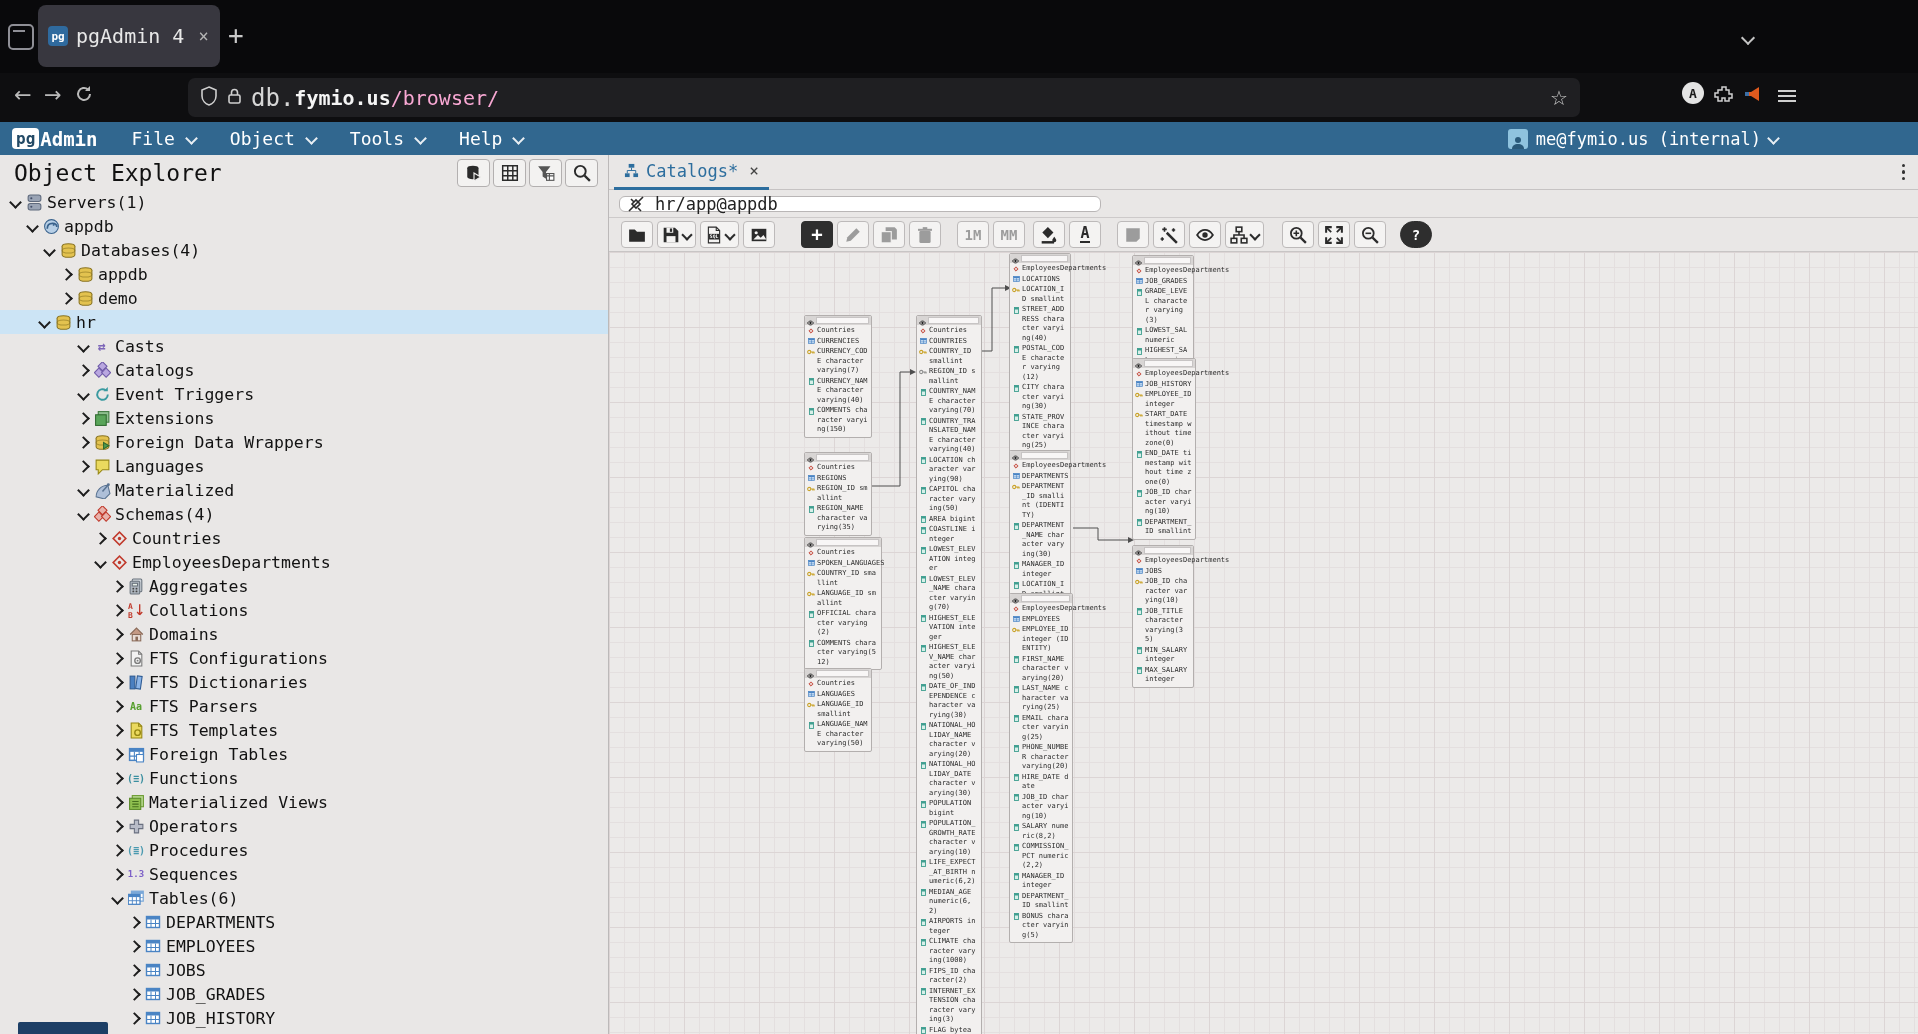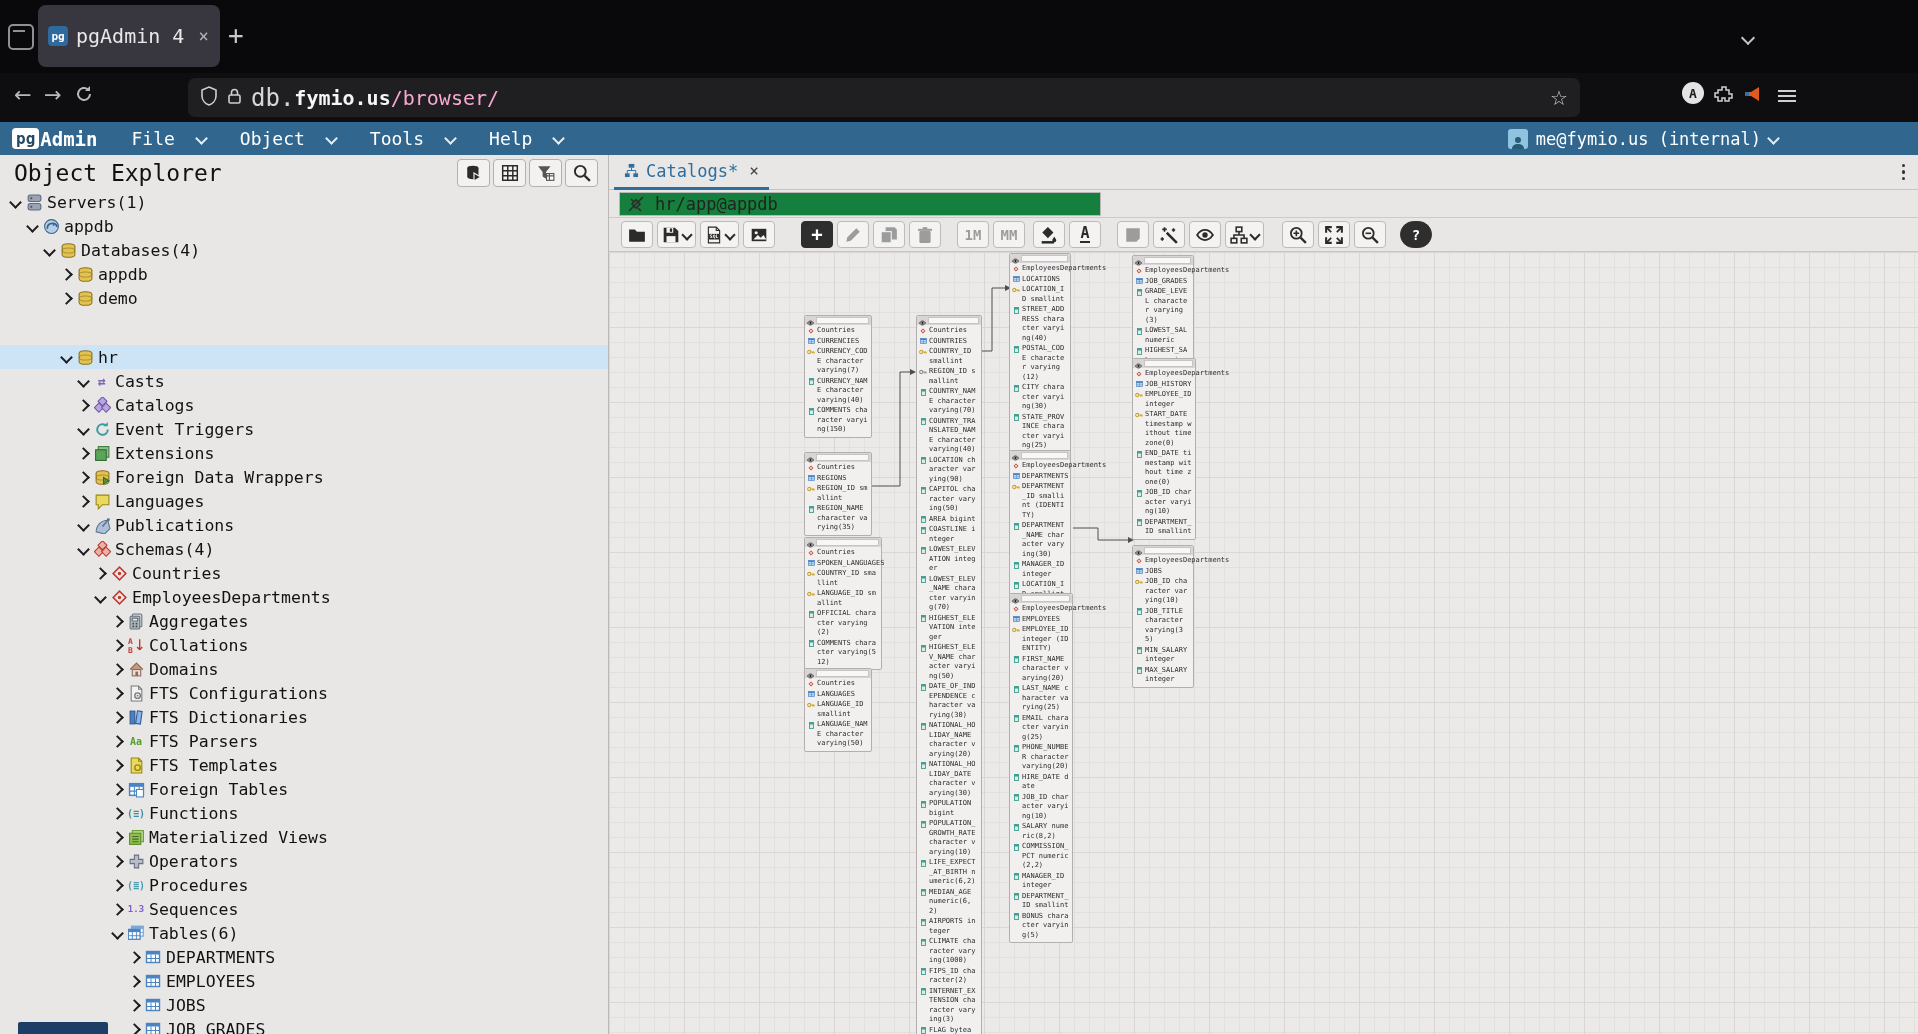--- a/index.html
+++ b/index.html
@@ -35,21 +35,21 @@
   #star{margin-left:auto;color:#c9c9c9;font-size:20px;font-family:"DejaVu Sans",sans-serif;}
   .chromeicon{top:11px;}
 
   
   #menubar{left:0;top:122px;width:1918px;height:33px;background:#31678f;display:flex;
         align-items:center;color:#fff;}
   #pglogo{margin-left:12px;display:flex;align-items:center;}
   #pglogo .badge{background:#fff;color:#234a66;font-weight:bold;font-size:16px;border-radius:4px;
         padding:1px 4px;}
   #pglogo .admin{color:#fff;font-weight:bold;font-size:19px;margin-left:1px;}
-  .menuitem{margin-left:34px;font-size:18px;display:flex;align-items:center;gap:22px;}
+  .menuitem{margin-left:34px;font-size:18px;display:flex;align-items:center;gap:12px;}
   .menuitem .chev{border-color:#e8eef3;width:7px;height:7px;}
   #usermenu{margin-left:auto;margin-right:140px;display:flex;align-items:center;gap:8px;font-size:17px;}
   #usermenu .chev{border-color:#e8eef3;width:7px;height:7px;}
   #usericon{width:20px;height:20px;background:#8fc3de;border-radius:3px;display:flex;
         align-items:flex-end;justify-content:center;overflow:hidden;}
 
   
   #content{left:0;top:155px;width:1918px;height:879px;background:#e9e7e6;}
   #leftpanel{left:0;top:0;width:608px;height:879px;}
   #lefthdr{left:0;top:0;width:608px;height:35px;display:flex;align-items:center;}
@@ -72,22 +72,22 @@
         display:flex;align-items:center;}
   #erdtab{margin-left:5px;height:35px;display:flex;align-items:center;gap:7px;padding:0 10px;
         border-bottom:3px solid #2d6e9e;box-sizing:border-box;}
   #erdtab .lbl{color:#2d6e9e;font-size:17px;}
   #erdtab .cls{color:#444;font-size:16px;margin-left:4px;}
   #kebab{margin-left:auto;margin-right:14px;display:flex;flex-direction:column;gap:3px;}
   #kebab i{width:3.5px;height:3.5px;border-radius:50%;background:#333;}
 
   #connrow{left:0;top:35px;width:1310px;height:28px;border-bottom:1px solid #cdcaca;box-sizing:border-box;
         display:flex;align-items:center;}
-  #connbox{margin-left:10px;width:482px;height:24px;background:#15803d;border:1px solid #b9b6b6;
-        border-radius:1px;display:flex;align-items:center;gap:10px;padding:0 7px;box-sizing:border-box;}
+  #connbox{margin-left:10px;width:482px;height:16px;background:#ffffff;border:1px solid #b9b6b6;
+        border-radius:6px;display:flex;align-items:center;gap:10px;padding:0 7px;box-sizing:border-box;}
   #connbox .txt{font-size:17px;color:#222;}
 
   #erdtoolbar{left:0;top:63px;width:1310px;height:34px;border-bottom:1px solid #c8c5c5;
         box-sizing:border-box;display:flex;align-items:center;}
   .tbgroup{display:flex;gap:4px;}
   .tbbtn{height:27px;min-width:32px;border:1px solid #bdbaba;border-radius:4px;background:#f4f3f2;
         display:flex;align-items:center;justify-content:center;padding:0 4px;box-sizing:border-box;gap:3px;}
   .tbbtn.dark{background:#2e2e2e;border-color:#2e2e2e;color:#fff;font-size:19px;font-weight:bold;}
   .tbbtn.darkround{background:#2e2e2e;border-color:#2e2e2e;color:#fff;border-radius:14px;
         font-size:16px;font-weight:bold;}
@@ -303,21 +303,21 @@
           </span>
           <span class="icon">
             <svg width="17" height="17" viewBox="0 0 16 16">
               <ellipse cx="8" cy="4" rx="6" ry="2.4" fill="#e3c24f" stroke="#8a7420"></ellipse>
               <path d="M2 4v8c0 1.3 2.7 2.4 6 2.4s6-1.1 6-2.4V4" fill="#e3c24f" stroke="#8a7420"></path>
               <ellipse cx="8" cy="8" rx="6" ry="2.4" fill="none" stroke="#8a7420" opacity=".6"></ellipse>
             </svg>
           </span>
           <span class="lbl">demo</span>
         </div>
-        <div class="trow selected" style="padding-left: 57px; margin-top: 35px;">
+        <div class="trow selected" style="padding-left: 35px;">
           <span class="chevbox">
             <span class="chev down"></span>
           </span>
           <span class="icon">
             <svg width="17" height="17" viewBox="0 0 16 16">
               <ellipse cx="8" cy="4" rx="6" ry="2.4" fill="#e3c24f" stroke="#8a7420"></ellipse>
               <path d="M2 4v8c0 1.3 2.7 2.4 6 2.4s6-1.1 6-2.4V4" fill="#e3c24f" stroke="#8a7420"></path>
               <ellipse cx="8" cy="8" rx="6" ry="2.4" fill="none" stroke="#8a7420" opacity=".6"></ellipse>
             </svg>
           </span>
@@ -398,21 +398,21 @@
           <span class="chevbox">
             <span class="chev down"></span>
           </span>
           <span class="icon">
             <svg width="17" height="17" viewBox="0 0 16 16">
               <path d="M2 14A11 11 0 0 1 13 3l2 8-5 5z" fill="#aebfd8" stroke="#5a7391"></path>
               <path d="M13 3L8 9" stroke="#5a7391" stroke-width="1.4"></path>
               <circle cx="13.5" cy="2.5" r="1.4" fill="#5a7391"></circle>
             </svg>
           </span>
-          <span class="lbl">Publications</span>
+          <span class="lbl">Materialized</span>
         </div>
         <div class="trow" style="padding-left: 74px;">
           <span class="chevbox">
             <span class="chev down"></span>
           </span>
           <span class="icon">
             <svg width="17" height="17" viewBox="0 0 16 16">
               <rect x="5" y="1" width="6" height="6" fill="#e8b2ab" stroke="#c0392b" transform="rotate(45 8 4)"></rect>
               <rect x="1.6" y="7" width="6" height="6" fill="#e8b2ab" stroke="#c0392b" transform="rotate(45 4.6 10)"></rect>
               <rect x="8.4" y="7" width="6" height="6" fill="#e8b2ab" stroke="#c0392b" transform="rotate(45 11.4 10)"></rect>

